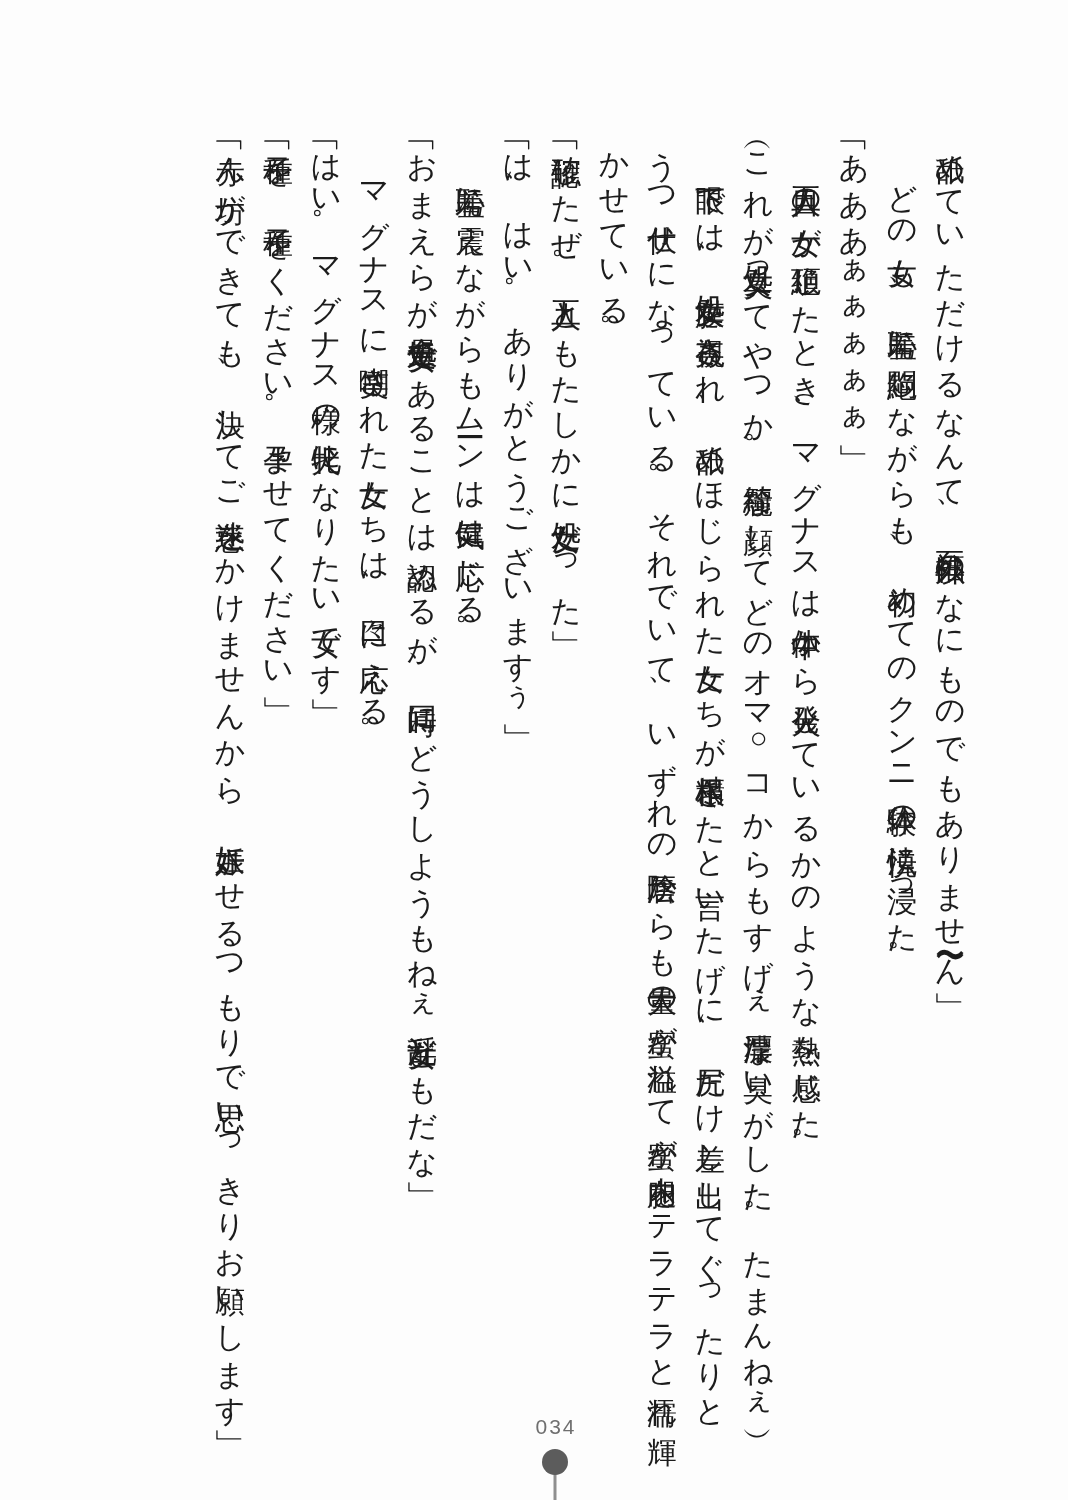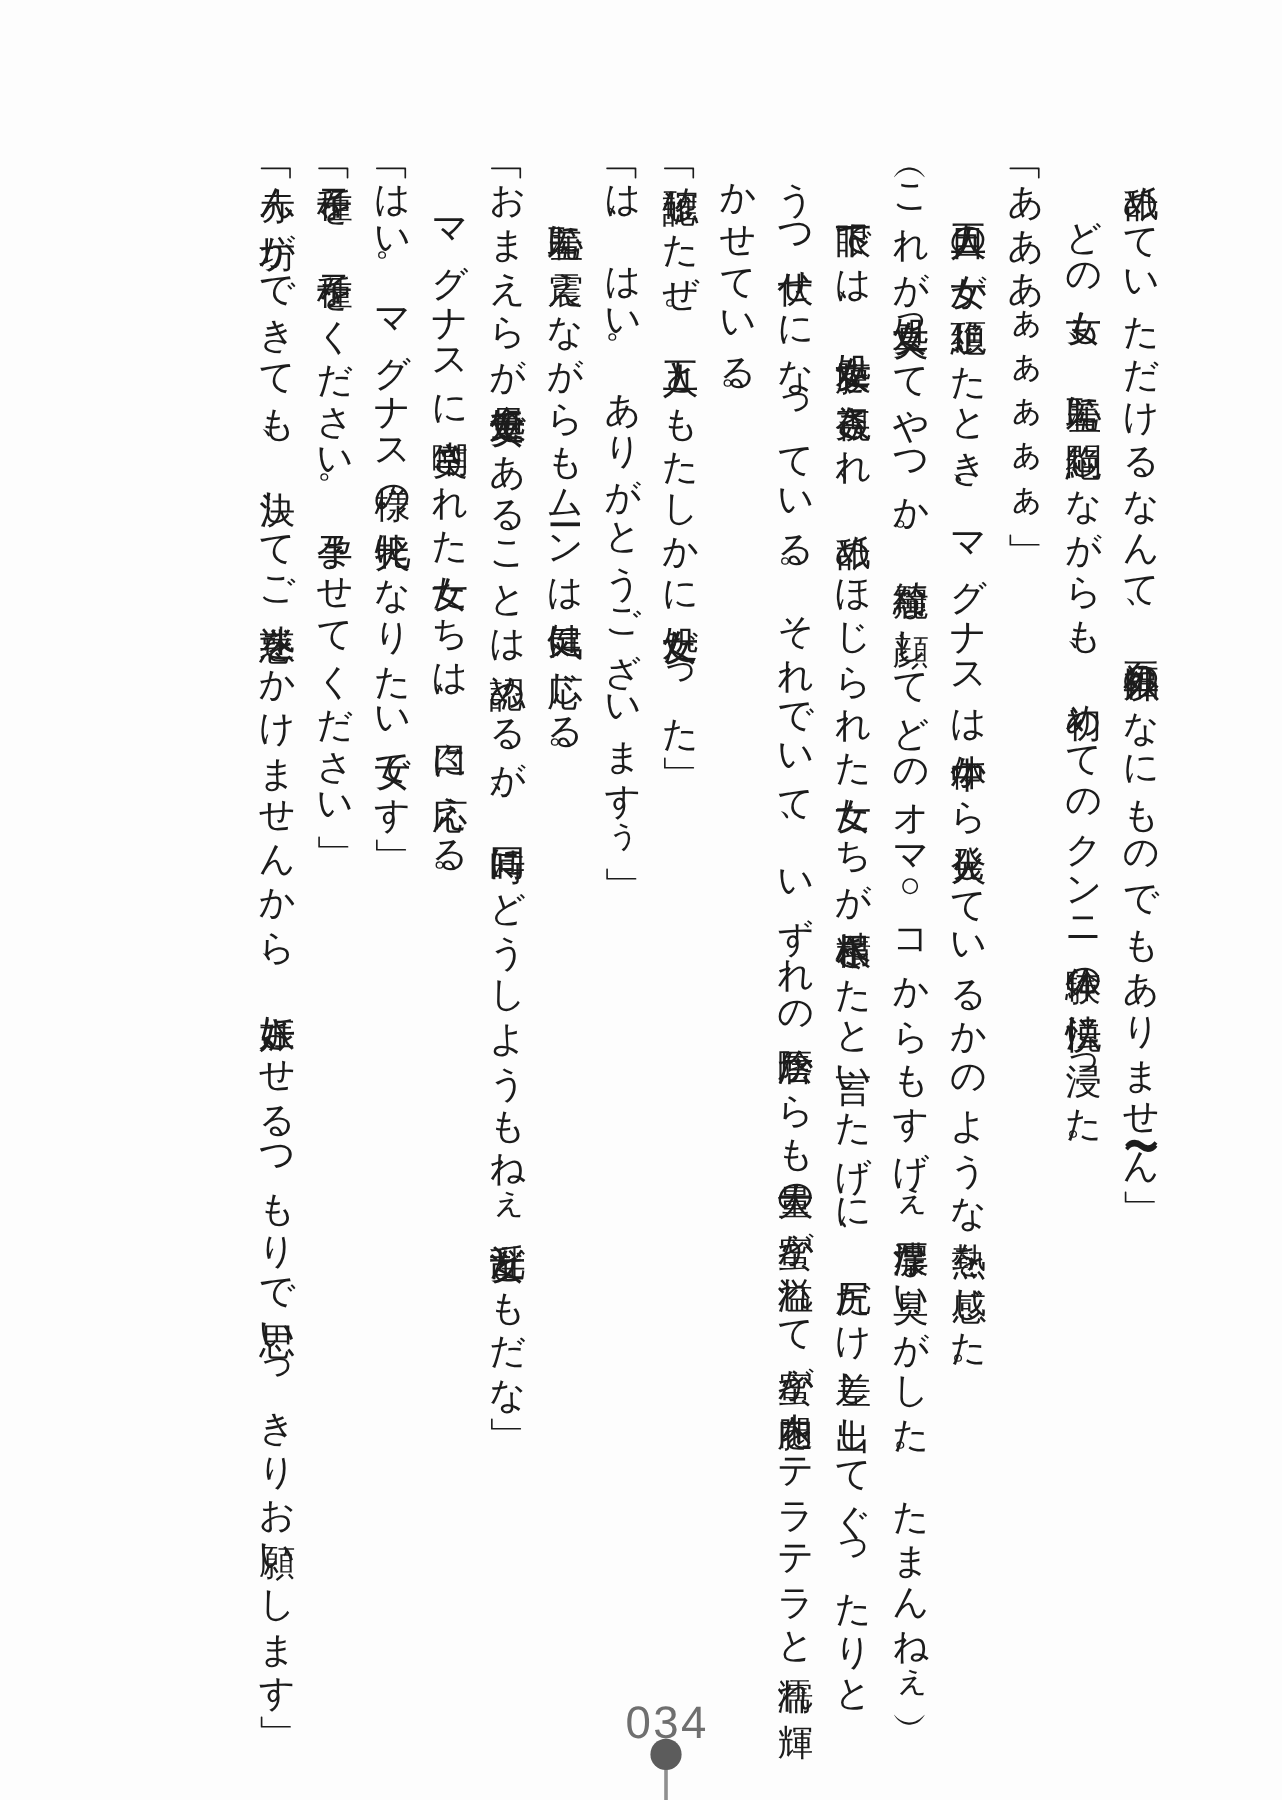--- a/index.html
+++ b/index.html
@@ -34,21 +34,21 @@
   }
   .para { margin: 0; }
   .para.indent { text-indent: 32px; }
 
   .page-number {
     position: absolute;
     top: 1415px;
     left: 556px;
     transform: translateX(-50%);
     font-family: "Liberation Sans", "DejaVu Sans", sans-serif;
-    font-size: 38px;
+    font-size: 21px;
     letter-spacing: 2px;
     font-weight: 400;
     color: var(--footer-gray, #6f6f6f);
   }
   .ornament-stem {
     position: absolute;
     left: 555px;
     top: 1462px;
     width: 3px;
     height: 38px;

